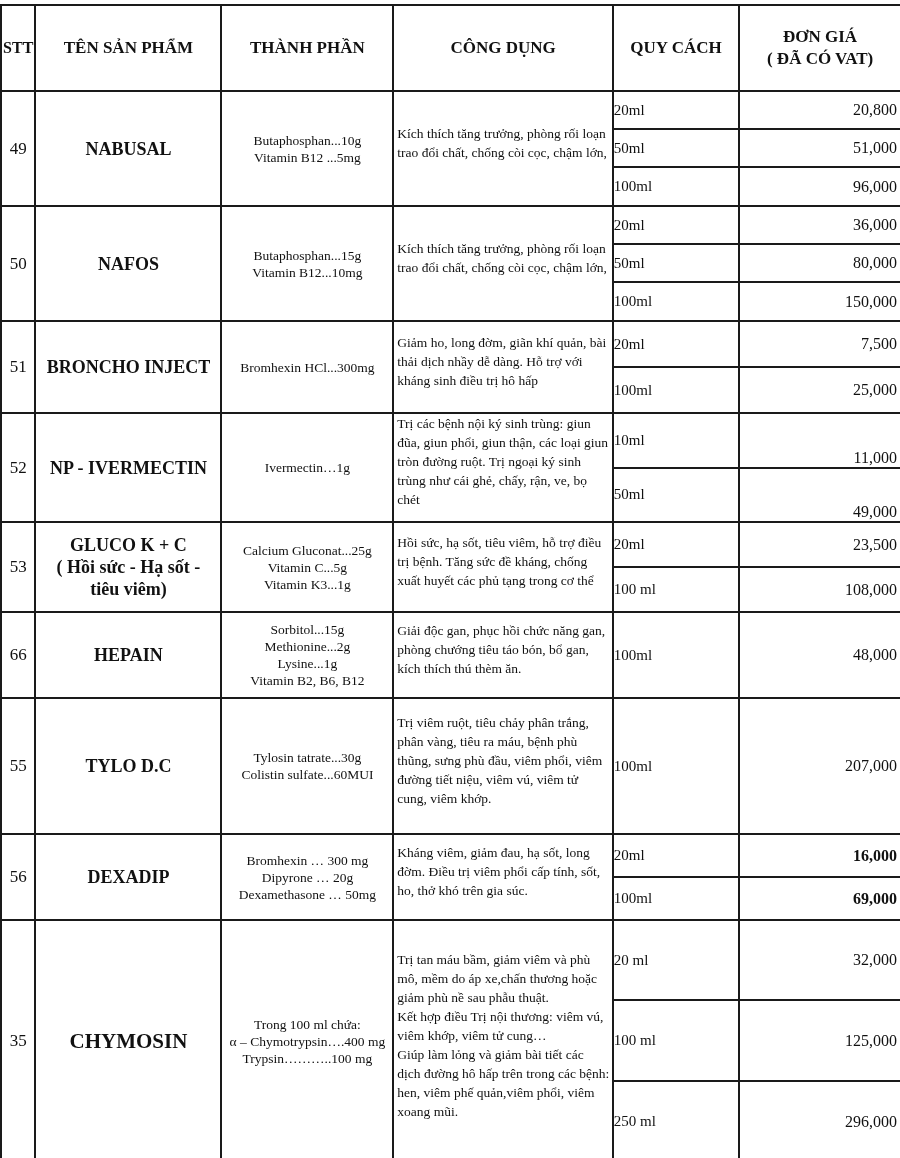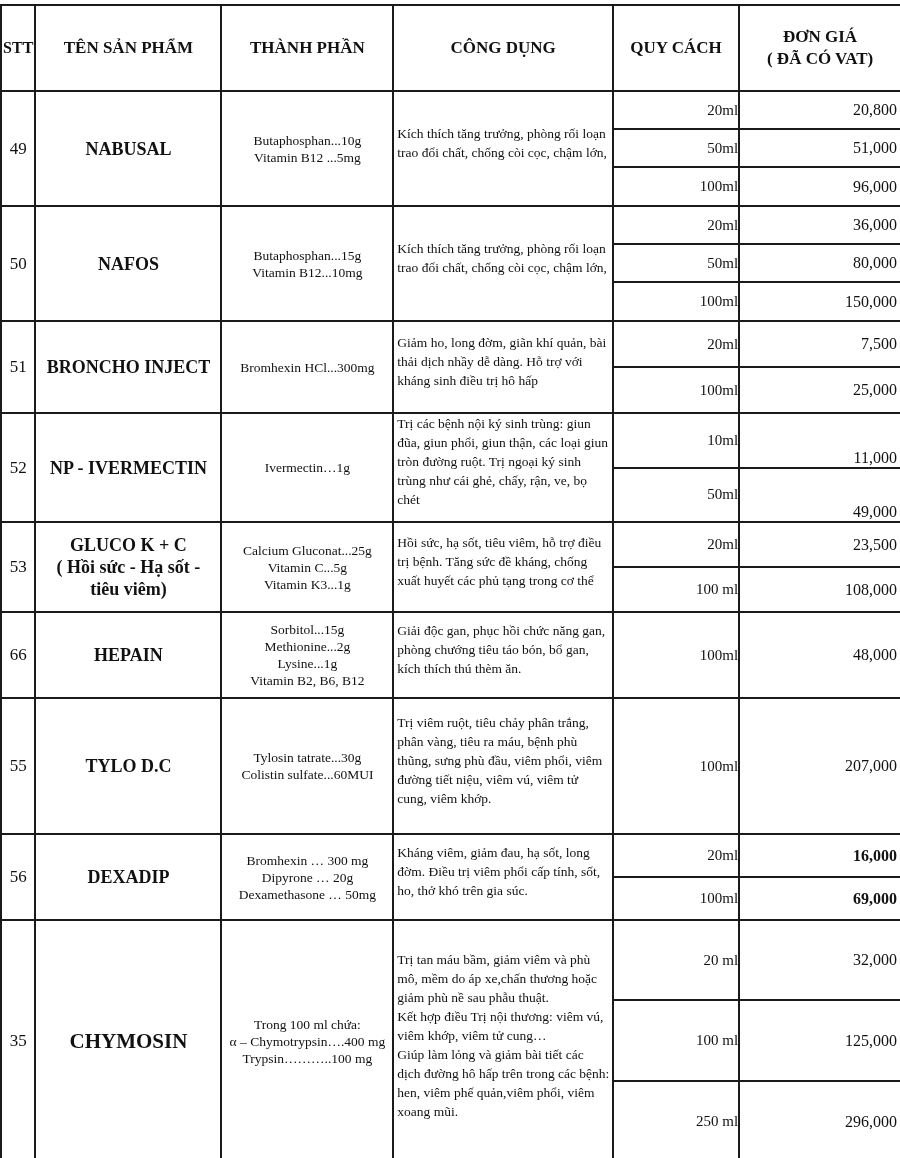--- a/index.html
+++ b/index.html
@@ -10,21 +10,21 @@
   .c-stt { width:34px; }
   .c-name { width:184px; }
   .c-comp { width:170px; }
   .c-use { width:217px; }
   .c-spec { width:125px; }
   .c-price { width:160px; }
   td.stt { text-align:center; font-size:17px; }
   td.name { text-align:center; font-weight:bold; font-size:18px; line-height:22px; padding:0 4px; }
   td.comp { text-align:center; font-size:13.5px; line-height:17px; padding:0 2px;border-radius:17px; }
   td.use { text-align:left; font-size:13.5px; line-height:19px; padding:0 2px 12px 3px; }
-  td.spec { text-align:right; font-size:15px;border-radius:17px; }
+  td.spec { text-align:left; font-size:15px;border-radius:17px; }
   td.price { text-align:right; font-size:16px; padding-right:3px; }
   td.price.bold { font-weight:bold; }
   .hdr-stt { font-size:16px; text-align:center; padding-left:0; }
   .line { display:block; }
   .big { font-size:21px; }
 </style>
 </head>
 <body>
 
 <table>

